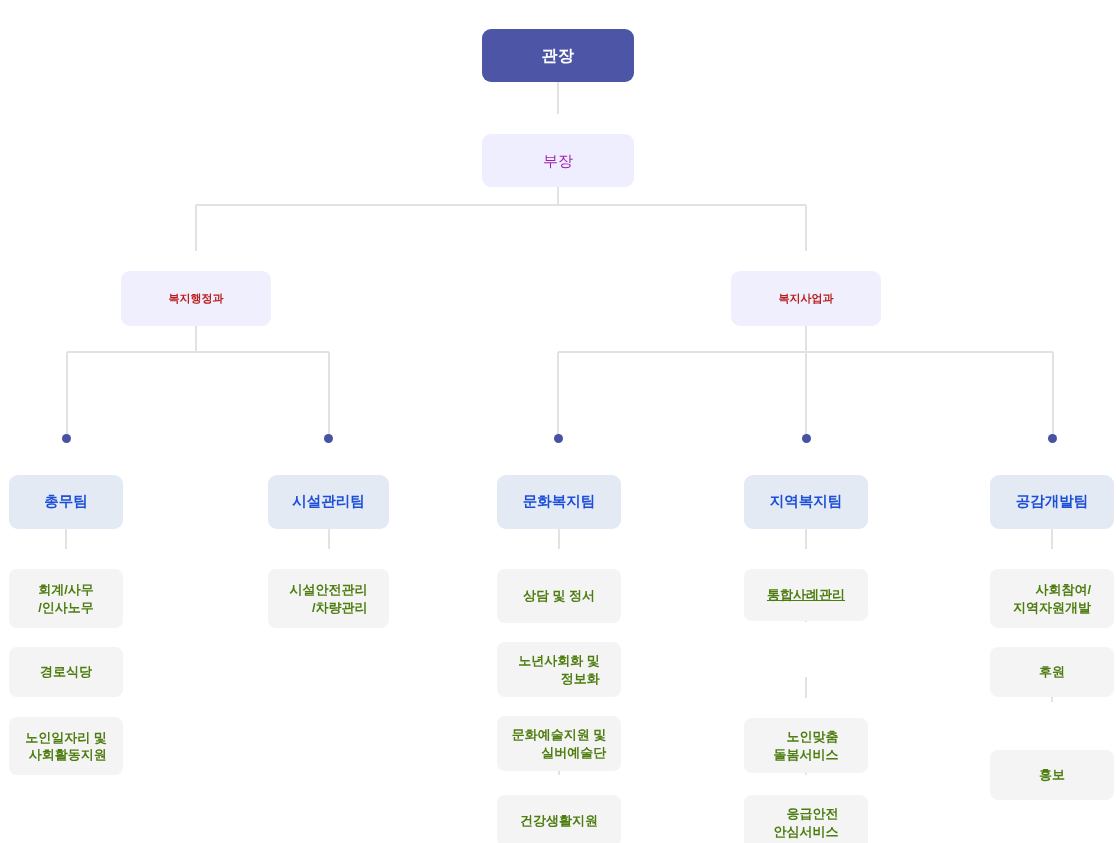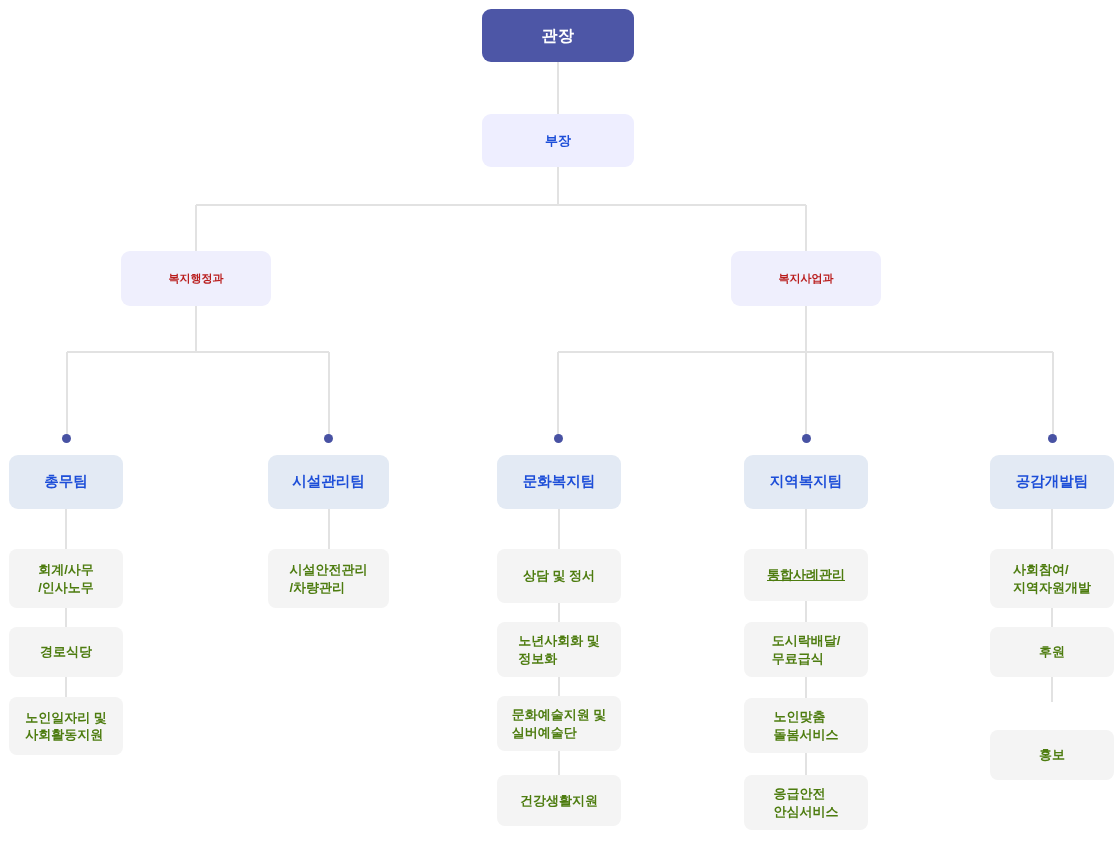--- a/index.html
+++ b/index.html
@@ -34,40 +34,41 @@
     pointer-events: none;
   }
 
   
   .node {
     position: absolute;
     z-index: 2;
     display: flex;
     align-items: center;
     justify-content: center;
-    text-align: left;
+    text-align: right;
     box-sizing: border-box;
     border-radius: 9px;
     line-height: 1.32;
     white-space: pre-line;
+    margin-top: 20px;
   }
 
   .node.root {
     background: #4d56a6;
     color: #ffffff;
     font-size: 16px;
     font-weight: bold;
     letter-spacing: 0.4px;
   }
 
   .node.level2 {
     background: #eeeeff;
-    color: #1d4ed8;
-    font-size: 13px;
-    font-weight: bold;
+    color: #a21caf;
+    font-size: 15px;
+    font-weight: normal;
   }
 
   .node.dept {
     background: #efeffd;
     color: #b91c1c;
     font-size: 11px;
     font-weight: bold;
   }
 
   .node.team {
@@ -182,22 +183,20 @@
   <div class="node leaf" style="left:497px; top:622px; width:124px; height:55px;">노년사회화 및
 정보화</div>
 
   <div class="node leaf" style="left:497px; top:696px; width:124px; height:55px;">문화예술지원 및
 실버예술단</div>
 
   <div class="node leaf" style="left:497px; top:775px; width:124px; height:51px;">건강생활지원</div>
 
   <div class="node leaf" style="left:744px; top:549px; width:124px; height:52px;text-decoration:underline;">통합사례관리</div>
 
-  <div class="node leaf" style="left:744px; top:622px; width:124px; height:55px;">도시락배달/
-무료급식</div>
 
   <div class="node leaf" style="left:744px; top:698px; width:124px; height:55px;">노인맞춤
 돌봄서비스</div>
 
   <div class="node leaf" style="left:744px; top:775px; width:124px; height:55px;">응급안전
 안심서비스</div>
 
   <div class="node leaf" style="left:990px; top:549px; width:124px; height:59px;">사회참여/
 지역자원개발</div>
 

